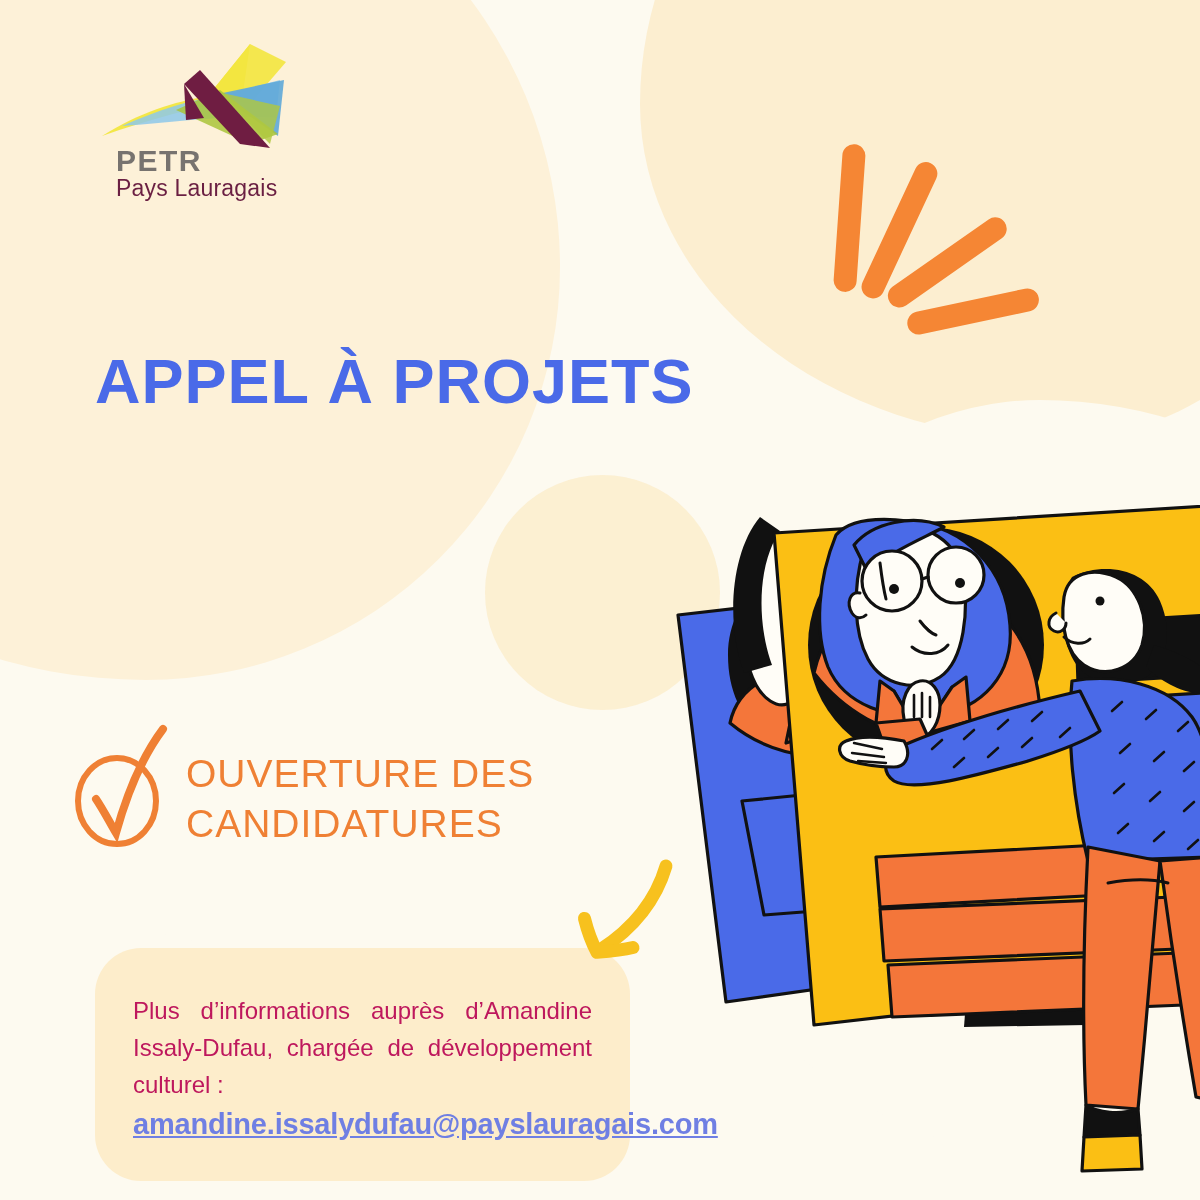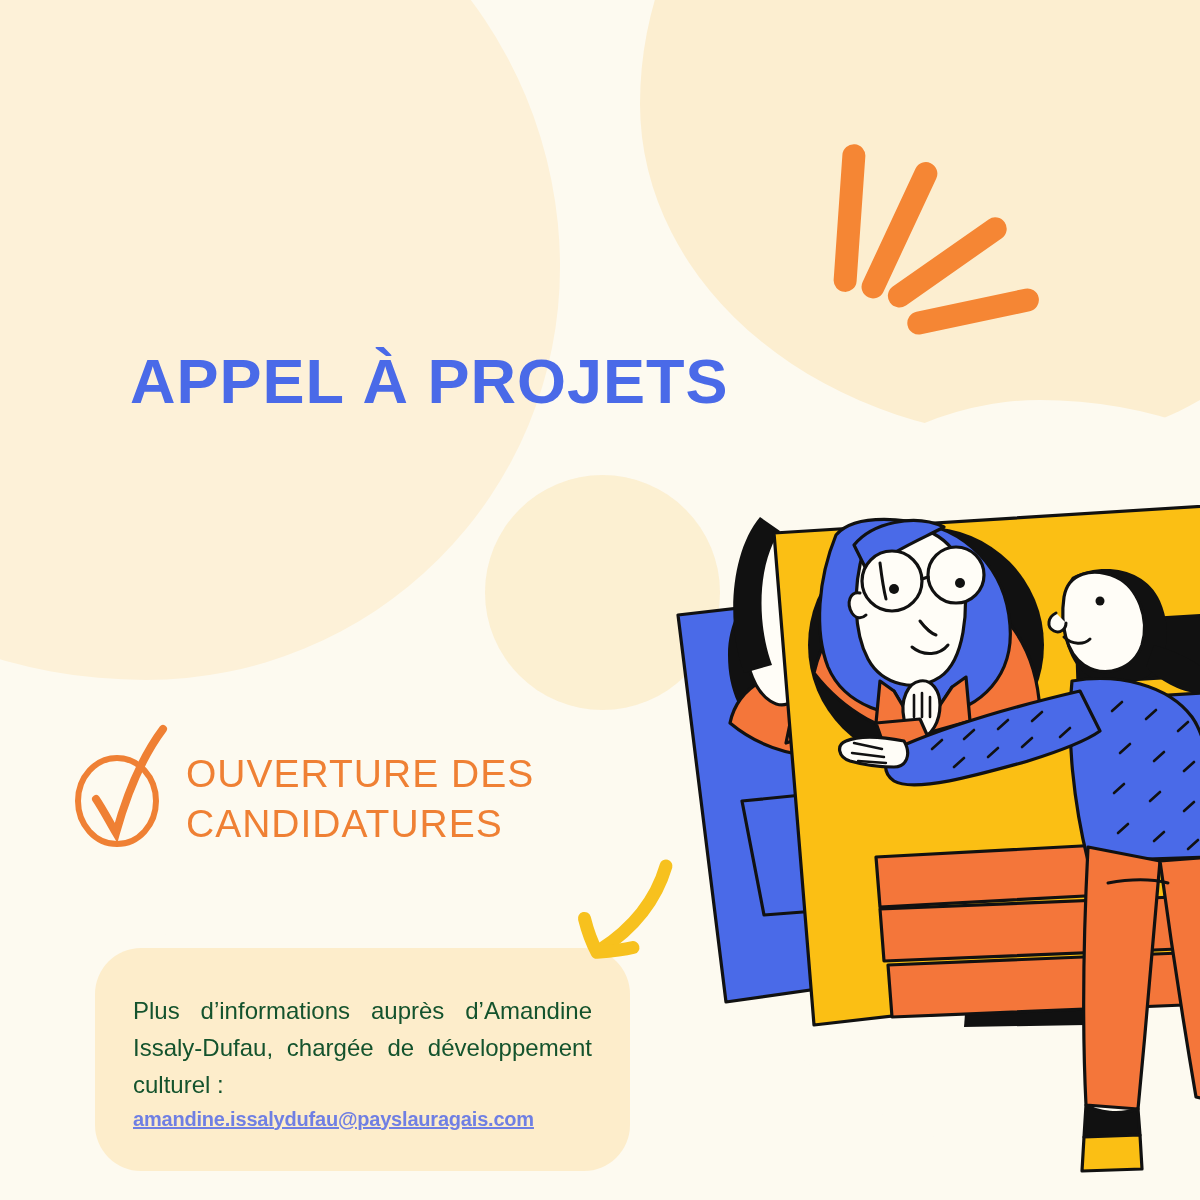--- a/index.html
+++ b/index.html
@@ -72,21 +72,21 @@
   
   .headline{
     position:absolute;left:95px;top:295px;width:700px;z-index:6;
     color:#4a6ae8;
     font-size:63px;
     font-weight:bold;
     line-height:1.42;
     letter-spacing:1px;
     text-transform:uppercase;
   }
-  .headline-line{display:block;white-space:nowrap;margin-left:35px;}
+  .headline-line{display:block;white-space:nowrap;}
 
   
   .cta{position:absolute;left:70px;top:715px;z-index:6;display:flex;align-items:flex-end;}
   .check-icon{width:108px;height:130px;flex:0 0 auto;margin-top:4px;}
   .cta-text{
     color:#ef8034;
     font-size:39px;
     line-height:1.28;
     letter-spacing:1px;
     margin-left:8px;
@@ -104,28 +104,28 @@
     width:535px;
     background:#fdedcb;
     border-radius:46px;
     padding:44px 38px 40px 38px;
     box-sizing:border-box;
     z-index:5;
   }
   .info-text{
     font-size:24px;
     line-height:1.55;
-    color:#14532d;
+    color:#be185d;
     text-align:justify;
     margin:0;
   }
   .info-mail{
     display:inline-block;
     margin-top:4px;
-    font-size:20px;
+    font-size:29px;
     color:#6f7fe3;
     text-decoration:underline;
     font-weight:bold;
     letter-spacing:-.2px;
   }
 
   
   .illustration{
     position:absolute;
     left:668px;top:505px;
@@ -140,20 +140,41 @@
 <div class="poster">
 
   <div class="bg-layer">
     <div class="blob blob-left"></div>
     <div class="blob blob-topright"></div>
     <div class="blob blob-mid"></div>
     <div class="blob blob-bottomright"></div>
     <div class="blob blob-bottomleft"></div>
   </div>
 
+  <div class="logo">
+    <svg class="logo-mark" viewBox="0 0 200 110">
+
+      <path d="M2 96 C40 72 74 62 108 56 L150 4 L142 60 C96 66 48 80 2 96 Z" fill="#f2e63c" opacity=".92"></path>
+      <path d="M108 56 L150 4 L186 22 L150 64 Z" fill="#f3e63f" opacity=".9"></path>
+
+      <path d="M22 86 C58 70 90 60 118 56 L180 40 L176 78 C130 74 78 82 22 86 Z" fill="#8dc8ea" opacity=".85"></path>
+
+      <path d="M118 54 L184 40 L178 96 Z" fill="#5fa8d8" opacity=".9"></path>
+
+      <path d="M76 70 L120 50 L178 94 L150 104 Z" fill="#a9c43a" opacity=".85"></path>
+      <path d="M118 52 L180 66 L170 104 Z" fill="#b0c83f" opacity=".8"></path>
+
+      <path d="M84 44 L100 30 L170 108 L140 104 Z" fill="#6f1d42"></path>
+      <path d="M84 44 L104 78 L86 80 Z" fill="#6f1d42"></path>
+    </svg>
+    <div class="logo-text">
+      <span class="logo-petr">PETR</span>
+      <span class="logo-sub">Pays Lauragais</span>
+    </div>
+  </div>
 
   <svg class="rays" width="240" height="240" viewBox="0 0 240 240">
     <g fill="#f58634">
       <rect x="38" y="14" width="23" height="148" rx="11.5" transform="rotate(4 49 88)"></rect>
       <rect x="88" y="26" width="23" height="148" rx="11.5" transform="rotate(25 99 100)"></rect>
       <rect x="136" y="62" width="23" height="140" rx="11.5" transform="rotate(55 147 132)"></rect>
       <rect x="162" y="114" width="23" height="134" rx="11.5" transform="rotate(78 173 181)"></rect>
     </g>
   </svg>
 

